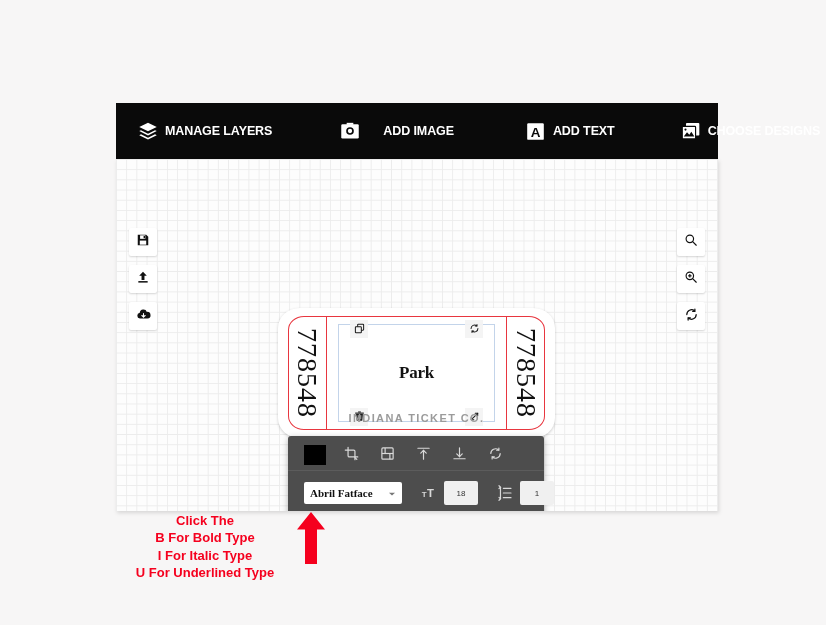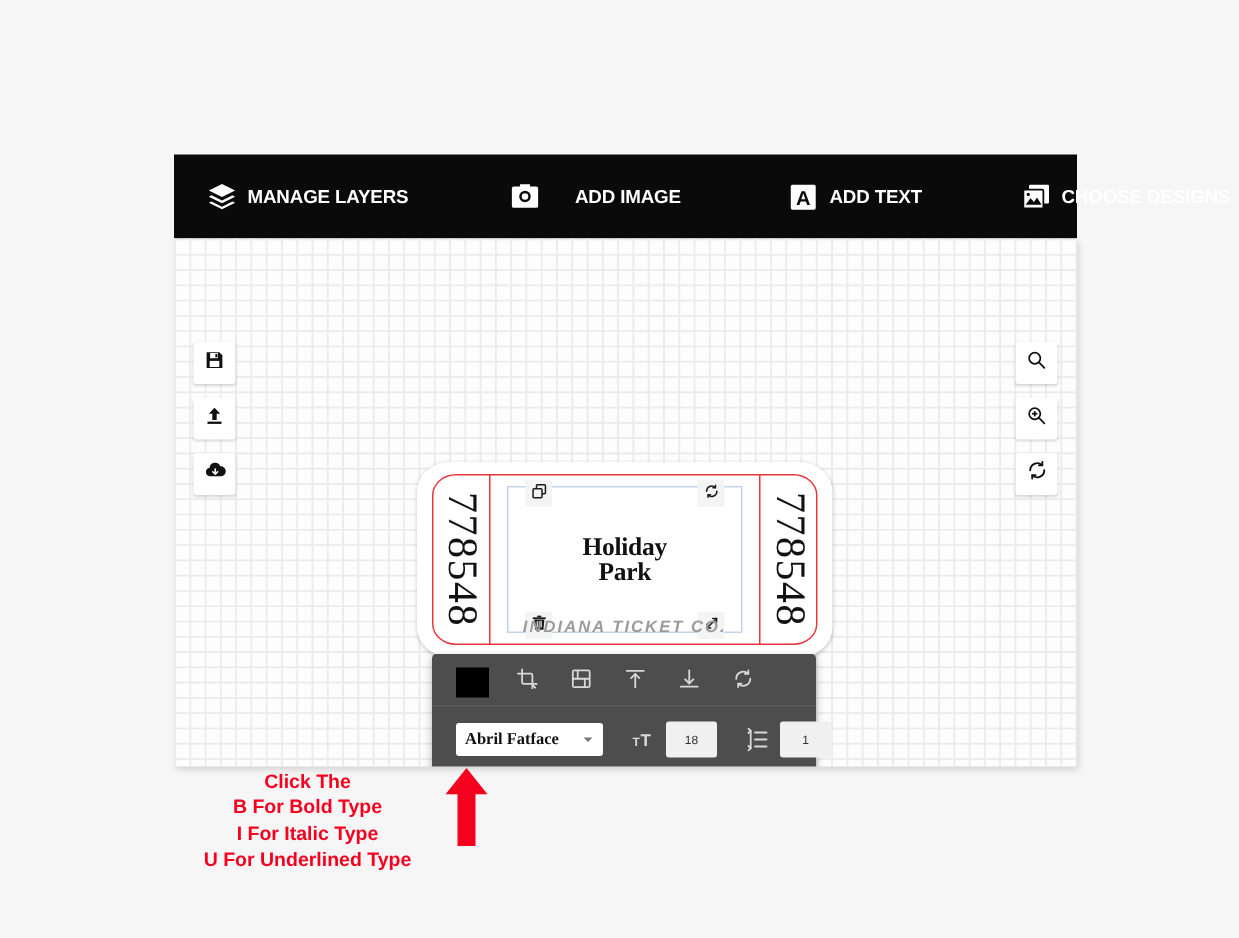--- a/index.html
+++ b/index.html
@@ -201,21 +201,20 @@
   .handle.bl { left: 14px;  bottom: 4px; }
   .handle.br { right: 14px; bottom: 4px; }
 
   .brand-line {
     position: absolute;
     left: 0;
     right: 0;
     bottom: 14px;
     text-align: center;
     font-family: "Liberation Sans", sans-serif;
-    font-style: italic;
     font-weight: bold;
     font-size: 11px;
     letter-spacing: 1.4px;
     color: #9b9b9b;
   }
 
   
   .text-panel {
     position: absolute;
     left: 172px;
@@ -448,21 +447,20 @@
       <div class="stub-divider left"></div>
       <div class="stub-divider right"></div>
 
       <div class="serial left">778548</div>
       <div class="serial right">778548</div>
 
       <div class="ticket-center">
         <div class="sel-box"></div>
 
         <div class="holiday-text">
-          <div>Holiday</div>
           <div>Park</div>
         </div>
 
         <div class="handle tl">
           <span>
             <svg width="11" height="11" viewBox="0 0 24 24" fill="none" stroke="#1a1a1a" stroke-width="2.2">
               <rect x="8" y="2.6" width="13" height="13" rx="1.4"></rect>
               <rect x="3" y="8.4" width="13" height="13" rx="1.4" fill="#f3f3f3"></rect>
             </svg>
           </span>

